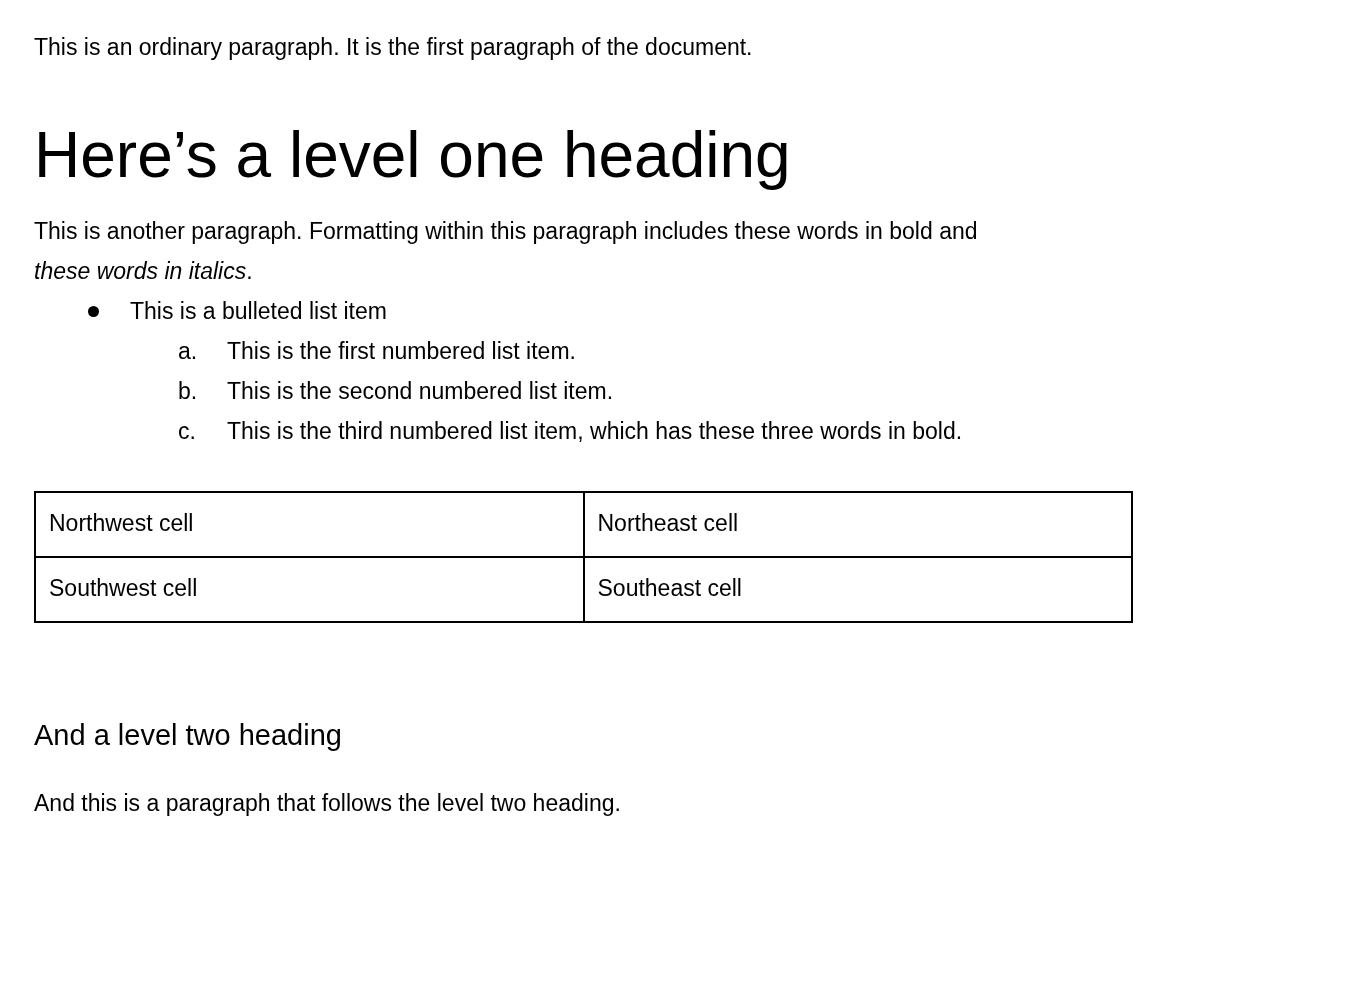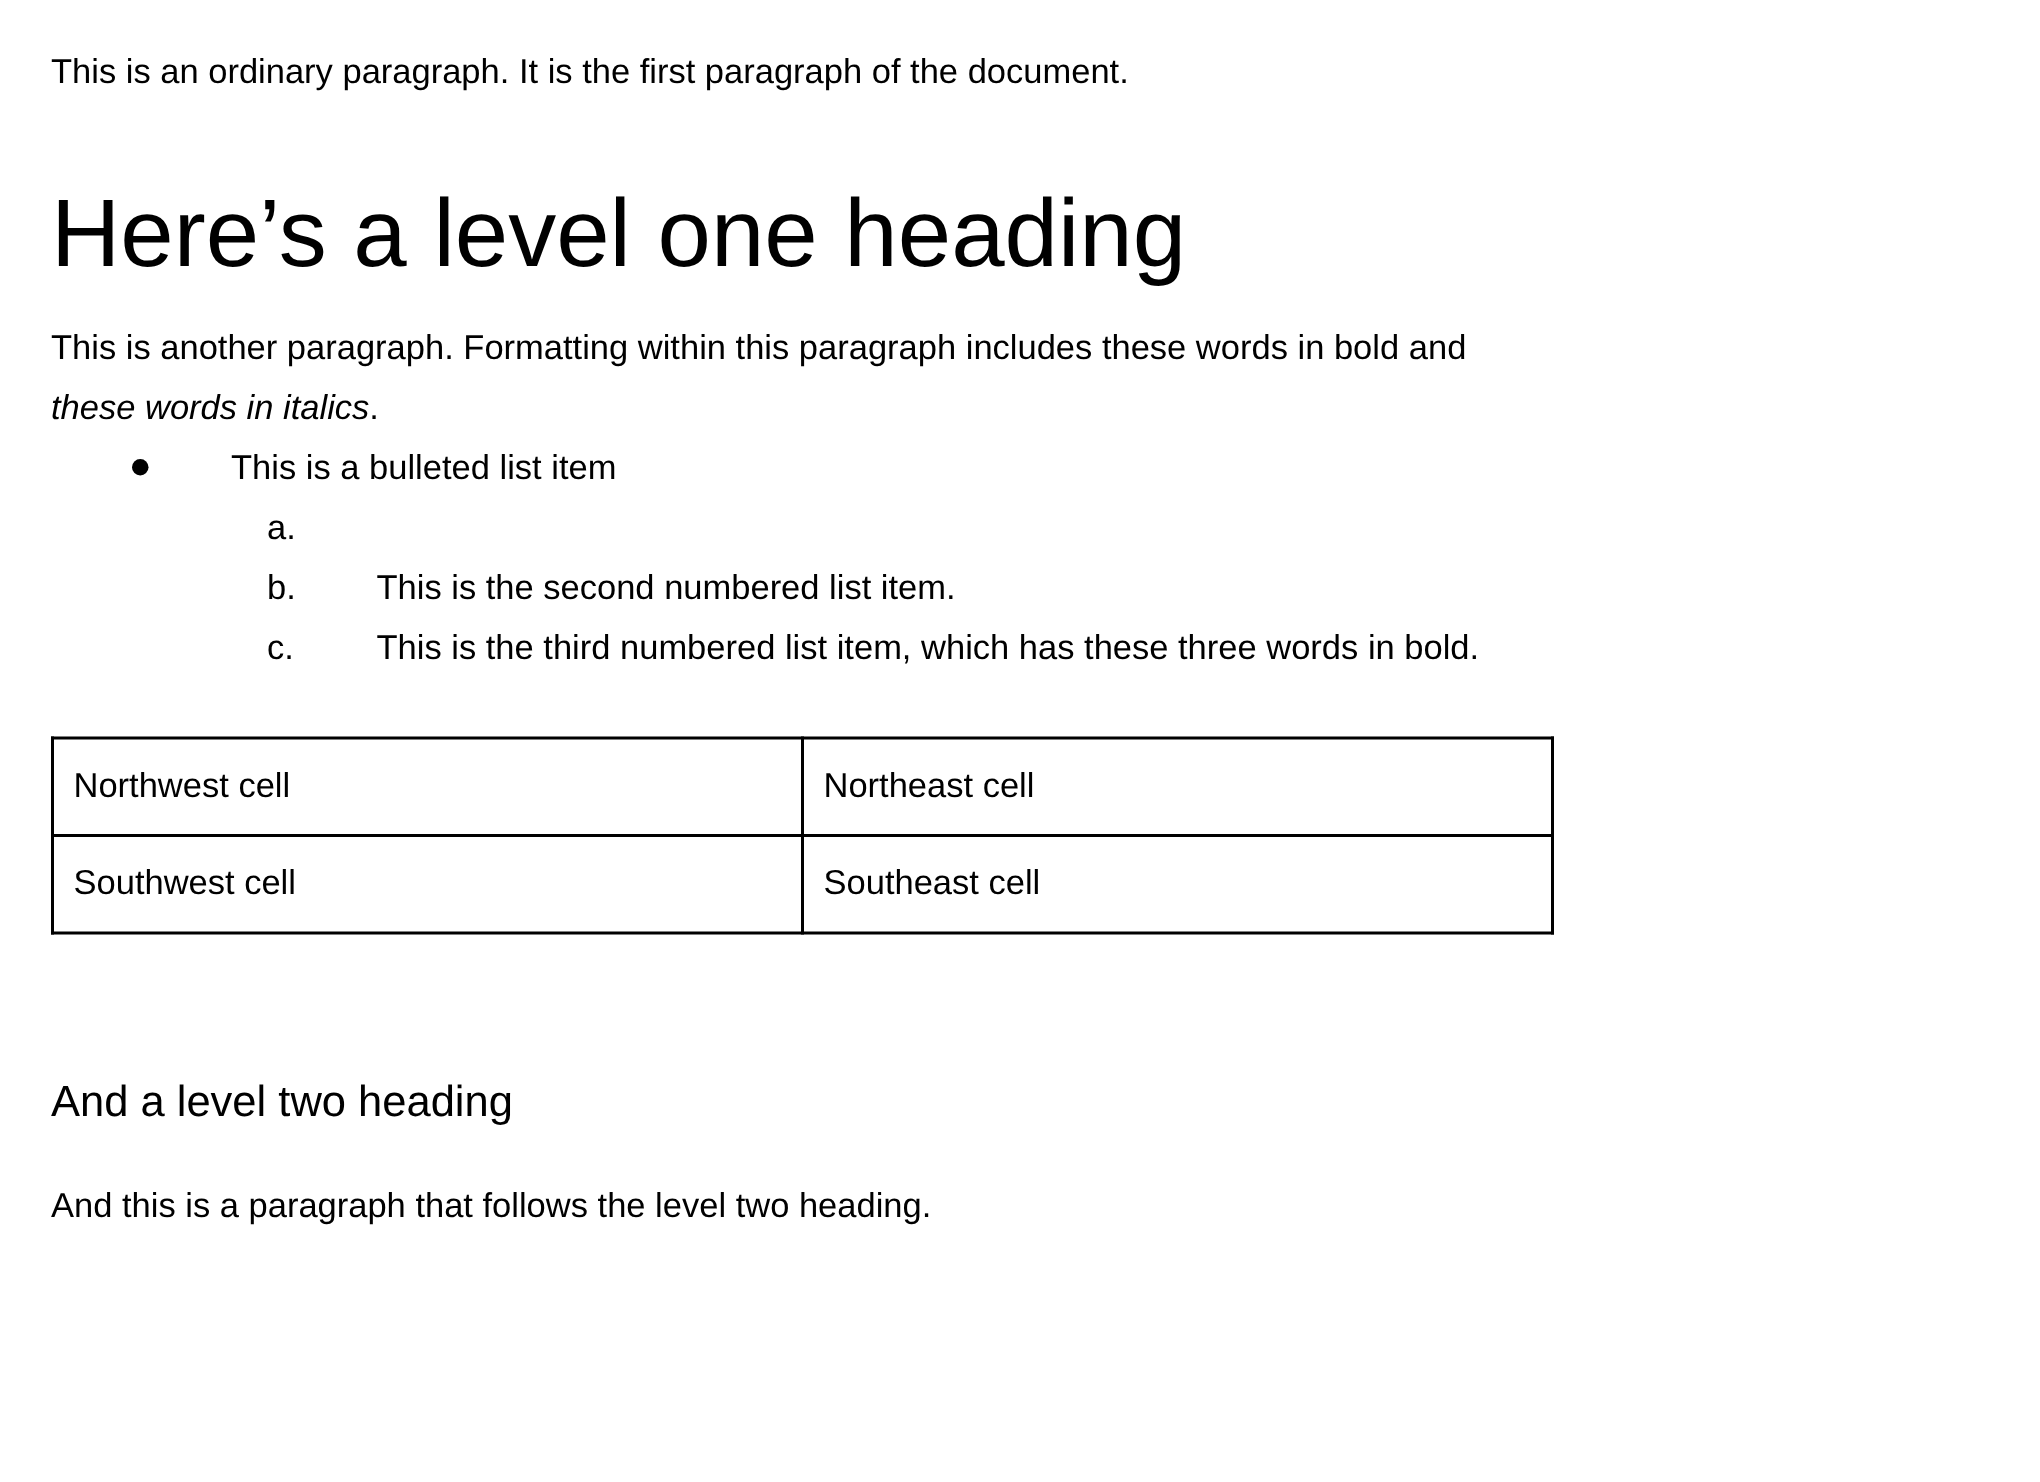--- a/index.html
+++ b/index.html
@@ -26,21 +26,21 @@
     font-size: 29px;
     font-weight: 400;
     line-height: 38px;
     margin: 93px 0 29px 0;
   }
 
   .bold { font-weight: 400; }
   .italic { font-style: italic; }
 
   .list { margin: 0; }
-  .li { display: flex; line-height: 40px; gap: 24px; }
+  .li { display: flex; line-height: 40px; }
   .marker1 {
     margin-left: 54px;
     width: 42px;
     flex: none;
     display: flex;
     align-items: center;
   }
   .dot {
     width: 11px;
     height: 11px;
@@ -50,21 +50,21 @@
   .marker2 {
     margin-left: 144px;
     width: 49px;
     flex: none;
   }
   .li .txt { flex: 1; }
 
   table.grid {
     border-collapse: collapse;
     table-layout: fixed;
-    width: 1002px;
+    width: 1099px;
     margin-top: 40px;
   }
   table.grid td {
     border: 2px solid #000000;
     width: 50%;
     padding: 17px 12px 20px 13px;
     line-height: 26px;
     vertical-align: top;
   }
 </style>
@@ -84,20 +84,21 @@
     <div class="li">
       <span class="marker1">
           <span class="dot"></span>
         </span>
       <span class="txt">This is a bulleted list item</span>
     </div>
 
 
     <div class="li">
       <span class="marker2">a.</span>
+      <span class="txt">This is the first numbered list item.</span>
     </div>
 
     <div class="li">
       <span class="marker2">b.</span>
       <span class="txt">This is the second numbered list item.</span>
     </div>
 
     <div class="li">
       <span class="marker2">c.</span>
       <span class="txt"><span>This is the third numbered list item, which has </span><span class="bold">these three words</span><span> in bold.</span></span>

